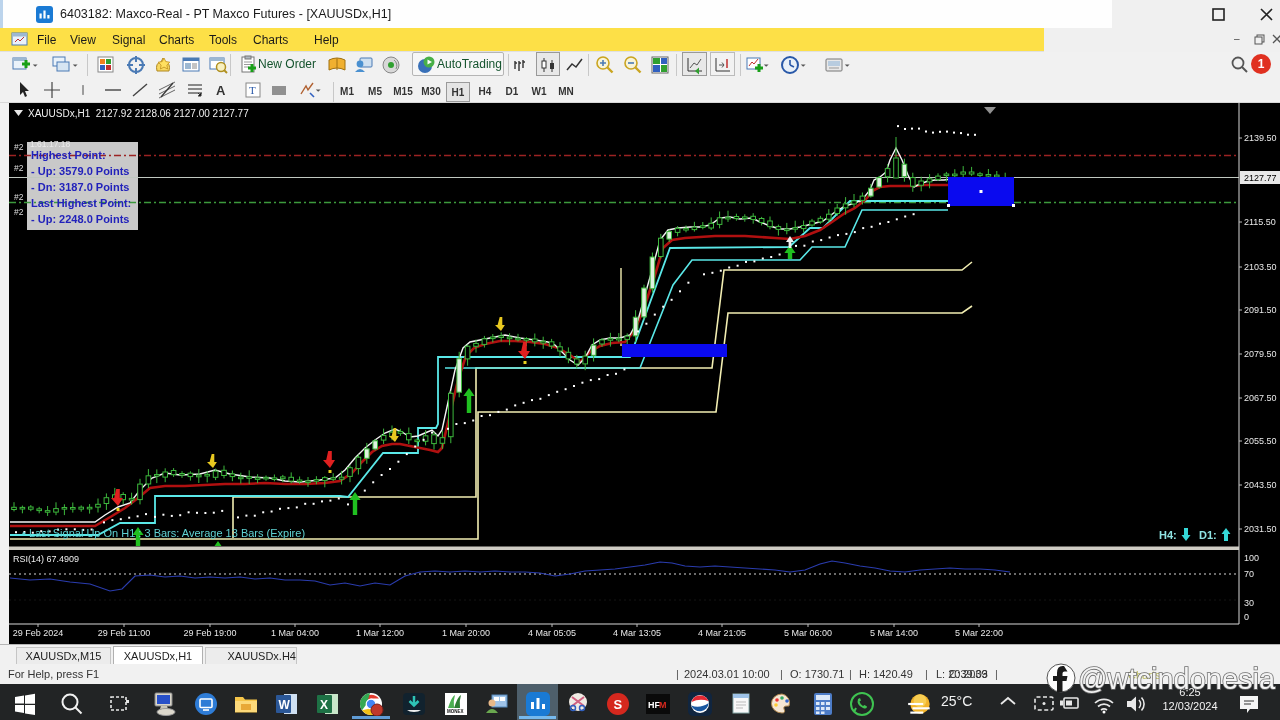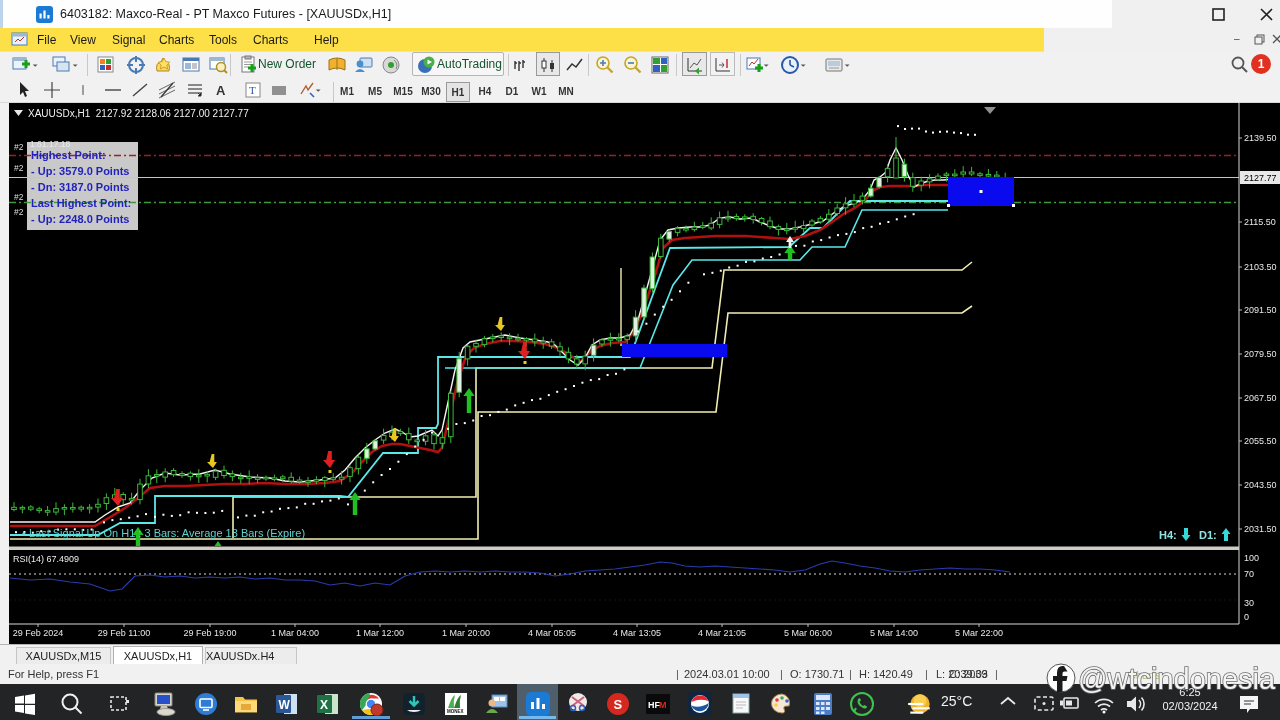--- a/index.html
+++ b/index.html
@@ -705,21 +705,21 @@
       <text x="1244" y="561" font-size="9" fill="#e8e8e8">100</text>
       <text x="1244" y="577" font-size="9" fill="#e8e8e8">70</text>
       <text x="1244" y="606" font-size="9" fill="#e8e8e8">30</text>
       <text x="1244" y="620" font-size="9" fill="#e8e8e8">0</text>
 </svg></div>
 <div style="position:absolute;left:0;top:103px;width:9px;height:541px;background:#f1f1f1"></div>
 
 <div style="position:absolute;left:0;top:644px;width:1280px;height:20px;background:#f1f1f1;border-top:1px solid #b5b5b5;font-size:11px;color:#222">
  <div style="position:absolute;left:16px;top:2px;width:95px;height:18px;border:1px solid #c5c5c5;border-bottom:none;background:#ececec;text-align:center;line-height:17px">XAUUSDx,M15</div>
  <div style="position:absolute;left:113px;top:1px;width:90px;height:19px;border:1px solid #b0b0b0;border-bottom:none;background:#fff;text-align:center;line-height:18px">XAUUSDx,H1</div>
- <div style="position:absolute;left:205px;top:2px;width:92px;height:18px;border:1px solid #c5c5c5;border-bottom:none;background:#ececec;text-align:left;line-height:17px">XAUUSDx.H4</div>
+ <div style="position:absolute;left:205px;top:2px;width:92px;height:18px;border:1px solid #c5c5c5;border-bottom:none;background:#ececec;text-align:right;line-height:17px">XAUUSDx.H4</div>
 </div>
 
 <div style="position:absolute;left:0;top:664px;width:1280px;height:20px;background:#f1f1f1;font-size:11px;color:#333">
  <span style="position:absolute;left:8px;top:4px">For Help, press F1</span>
  <span style="position:absolute;left:676px;top:4px;color:#555">|</span>
  <span style="position:absolute;left:684px;top:4px">2024.03.01 10:00</span>
  <span style="position:absolute;left:780px;top:4px;color:#555">|</span>
  <span style="position:absolute;left:790px;top:4px">O: 1730.71</span>
  <span style="position:absolute;left:849px;top:4px;color:#555">|</span>
  <span style="position:absolute;left:859px;top:4px">H: 1420.49</span>
@@ -879,21 +879,21 @@
   </svg>
 <svg style="position:absolute;left:1091px;top:691px" width="26" height="26" viewBox="0 0 26 26">
     <path d="M4,12 a13,13 0 0 1 18,0 M7,15.5 a9,9 0 0 1 12,0 M10,19 a5,5 0 0 1 6,0" stroke="#e8e8e8" stroke-width="1.7" fill="none"></path>
     <circle cx="13" cy="21" r="1.5" fill="#fff"></circle>
   </svg>
 <svg style="position:absolute;left:1123px;top:691px" width="26" height="26" viewBox="0 0 26 26">
     <path d="M4,10 h4 l5,-4.5 v15 l-5,-4.5 h-4 z" fill="#e8e8e8"></path>
     <path d="M16,9 a6,6 0 0 1 0,8 M18.5,6.5 a9.5,9.5 0 0 1 0,13" stroke="#e8e8e8" stroke-width="1.6" fill="none"></path>
   </svg>
 <div style="position:absolute;left:1162px;top:686px;width:56px;text-align:center;color:#f2f2f2;font:11px &quot;Liberation Sans&quot;,sans-serif">6:25</div>
-<div style="position:absolute;left:1150px;top:700px;width:80px;text-align:center;color:#f2f2f2;font:11px &quot;Liberation Sans&quot;,sans-serif">02/03/2024</div>
+<div style="position:absolute;left:1150px;top:700px;width:80px;text-align:center;color:#f2f2f2;font:11px &quot;Liberation Sans&quot;,sans-serif">12/03/2024</div>
 <svg style="position:absolute;left:1236px;top:691px" width="26" height="26" viewBox="0 0 26 26">
     <path d="M4,5 h18 v13 h-8 l-3,4 v-4 h-7 z" fill="#f5f5f5"></path>
     <path d="M8,10 h10 M8,13 h7" stroke="#333"></path>
   </svg>
 
 <div style="position:absolute;left:1040px;top:652px;width:240px;height:50px">
  <svg width="240" height="50" viewBox="0 0 240 50">
   <circle cx="21" cy="26" r="14" fill="#fdfdfd" stroke="#555" stroke-width="1"></circle>
   <path d="M24,14 q-7,-1 -7,7 v3 h-4 v5 h4 v11 h5.5 v-11 h4 l1,-5 h-5 v-2.5 q0,-2 2,-2 h3 z" fill="#1b1b1b"></path>
   <text x="38" y="37" font-family="Liberation Sans,sans-serif" font-size="29" paint-order="stroke" stroke="#6f6f6f" stroke-width="1.6" fill="#f4f4f4">@wtcindonesia</text>

